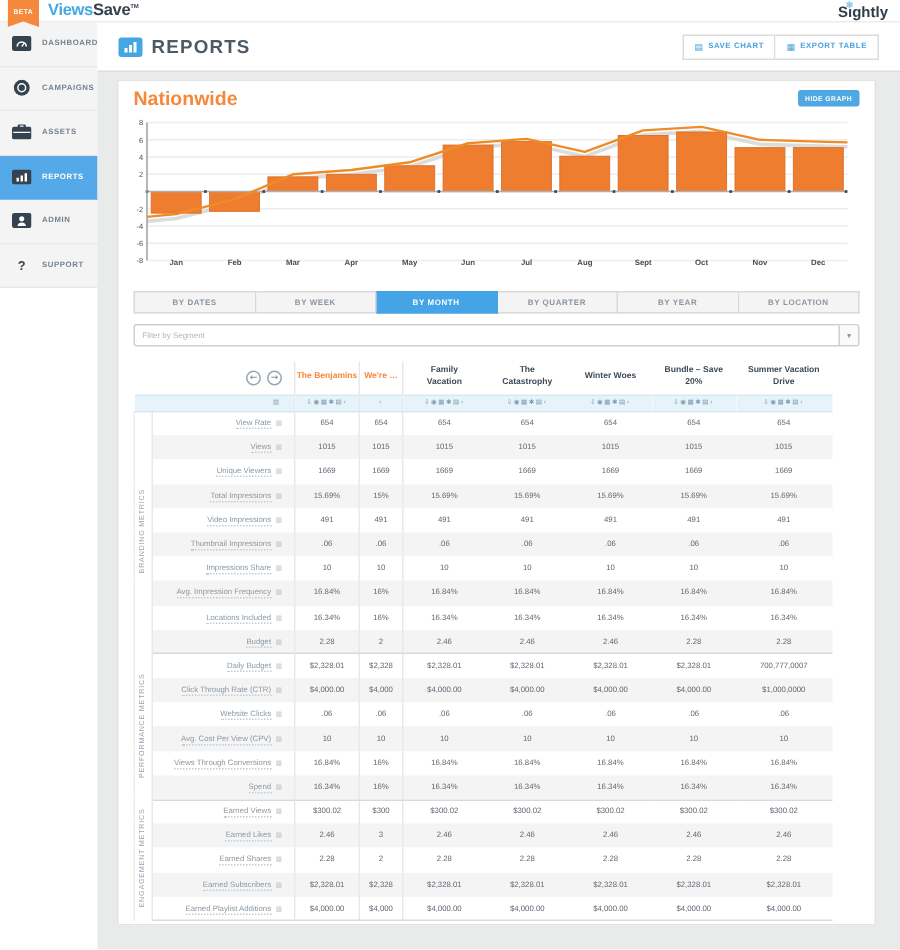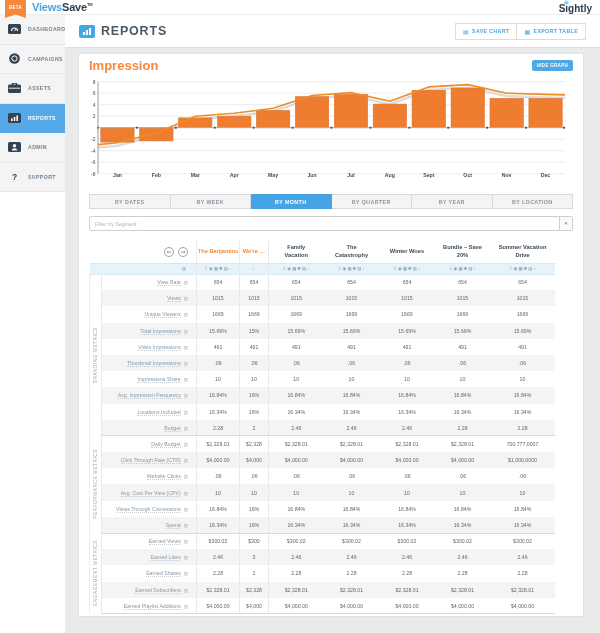--- a/index.html
+++ b/index.html
@@ -161,21 +161,21 @@
           </button>
           <button class="hbtn">
             <span class="bic">▦</span>
             <span>EXPORT TABLE</span>
           </button>
         </div>
     </div>
     <div class="content">
       <div class="card">
         <div class="card-head">
-          <h2>Impression</h2>
+          <h2>Nationwide</h2>
           <button class="hide-graph">HIDE GRAPH</button>
         </div>
         <div id="chart">
             <svg width="486" height="105" viewBox="0 0 486 105" xmlns="http://www.w3.org/2000/svg">
               <line x1="9" y1="97.7" x2="476" y2="97.7" stroke="#ededed" stroke-width="1"></line>
               <line x1="9" y1="86.2" x2="476" y2="86.2" stroke="#ededed" stroke-width="1"></line>
               <line x1="9" y1="74.7" x2="476" y2="74.7" stroke="#ededed" stroke-width="1"></line>
               <line x1="9" y1="63.2" x2="476" y2="63.2" stroke="#ededed" stroke-width="1"></line>
               <line x1="9" y1="40.2" x2="476" y2="40.2" stroke="#ededed" stroke-width="1"></line>
               <line x1="9" y1="28.700000000000003" x2="476" y2="28.700000000000003" stroke="#ededed" stroke-width="1"></line>

